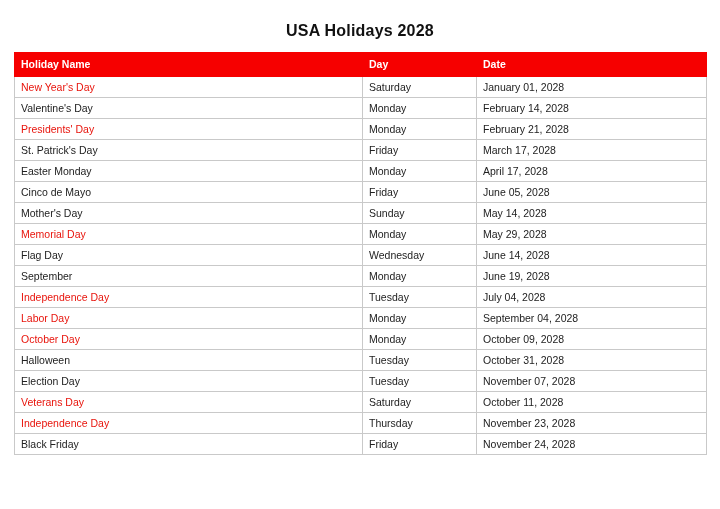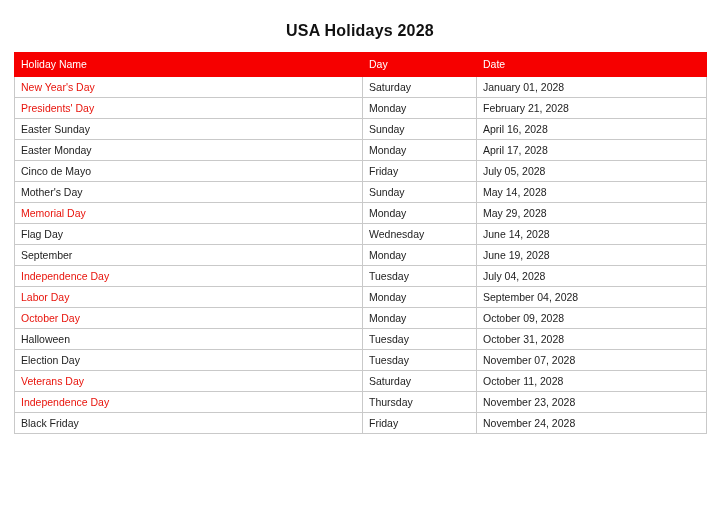--- a/index.html
+++ b/index.html
@@ -37,21 +37,21 @@
   }
   table.holiday-table col.c-name { width: 348px; }
   table.holiday-table col.c-day  { width: 114px; }
   table.holiday-table col.c-date { width: 230px; }
 
   table.holiday-table thead th {
     background: #f60000;
     color: #ffffff;
     text-align: left;
     font-size: 10.5px;
-    font-weight: normal;
+    font-weight: bold;
     padding: 4px 6px 4px 6px;
     border: 1px solid #f60000;
     height: 15px;
     line-height: 13px;
   }
   table.holiday-table tbody td {
     border: 1px solid #c9c9c9;
     font-size: 10.5px;
     padding: 3px 6px 3px 6px;
     height: 14px;
@@ -85,38 +85,43 @@
         <th>Date</th>
       </tr>
     </thead>
     <tbody id="table-body">
         <tr>
           <td class="name-cell holiday-red">New Year's Day</td>
           <td>Saturday</td>
           <td>January 01, 2028</td>
         </tr>
         <tr>
+          <td class="name-cell">Valentine's Day</td>
+          <td>Monday</td>
+          <td>February 14, 2028</td>
+        </tr>
+        <tr>
           <td class="name-cell holiday-red">Presidents' Day</td>
           <td>Monday</td>
           <td>February 21, 2028</td>
         </tr>
         <tr>
-          <td class="name-cell">Easter Sunday</td>
-          <td>Sunday</td>
-          <td>April 16, 2028</td>
+          <td class="name-cell">St. Patrick's Day</td>
+          <td>Friday</td>
+          <td>March 17, 2028</td>
         </tr>
         <tr>
           <td class="name-cell">Easter Monday</td>
           <td>Monday</td>
           <td>April 17, 2028</td>
         </tr>
         <tr>
           <td class="name-cell">Cinco de Mayo</td>
           <td>Friday</td>
-          <td>July 05, 2028</td>
+          <td>June 05, 2028</td>
         </tr>
         <tr>
           <td class="name-cell">Mother's Day</td>
           <td>Sunday</td>
           <td>May 14, 2028</td>
         </tr>
         <tr>
           <td class="name-cell holiday-red">Memorial Day</td>
           <td>Monday</td>
           <td>May 29, 2028</td>

